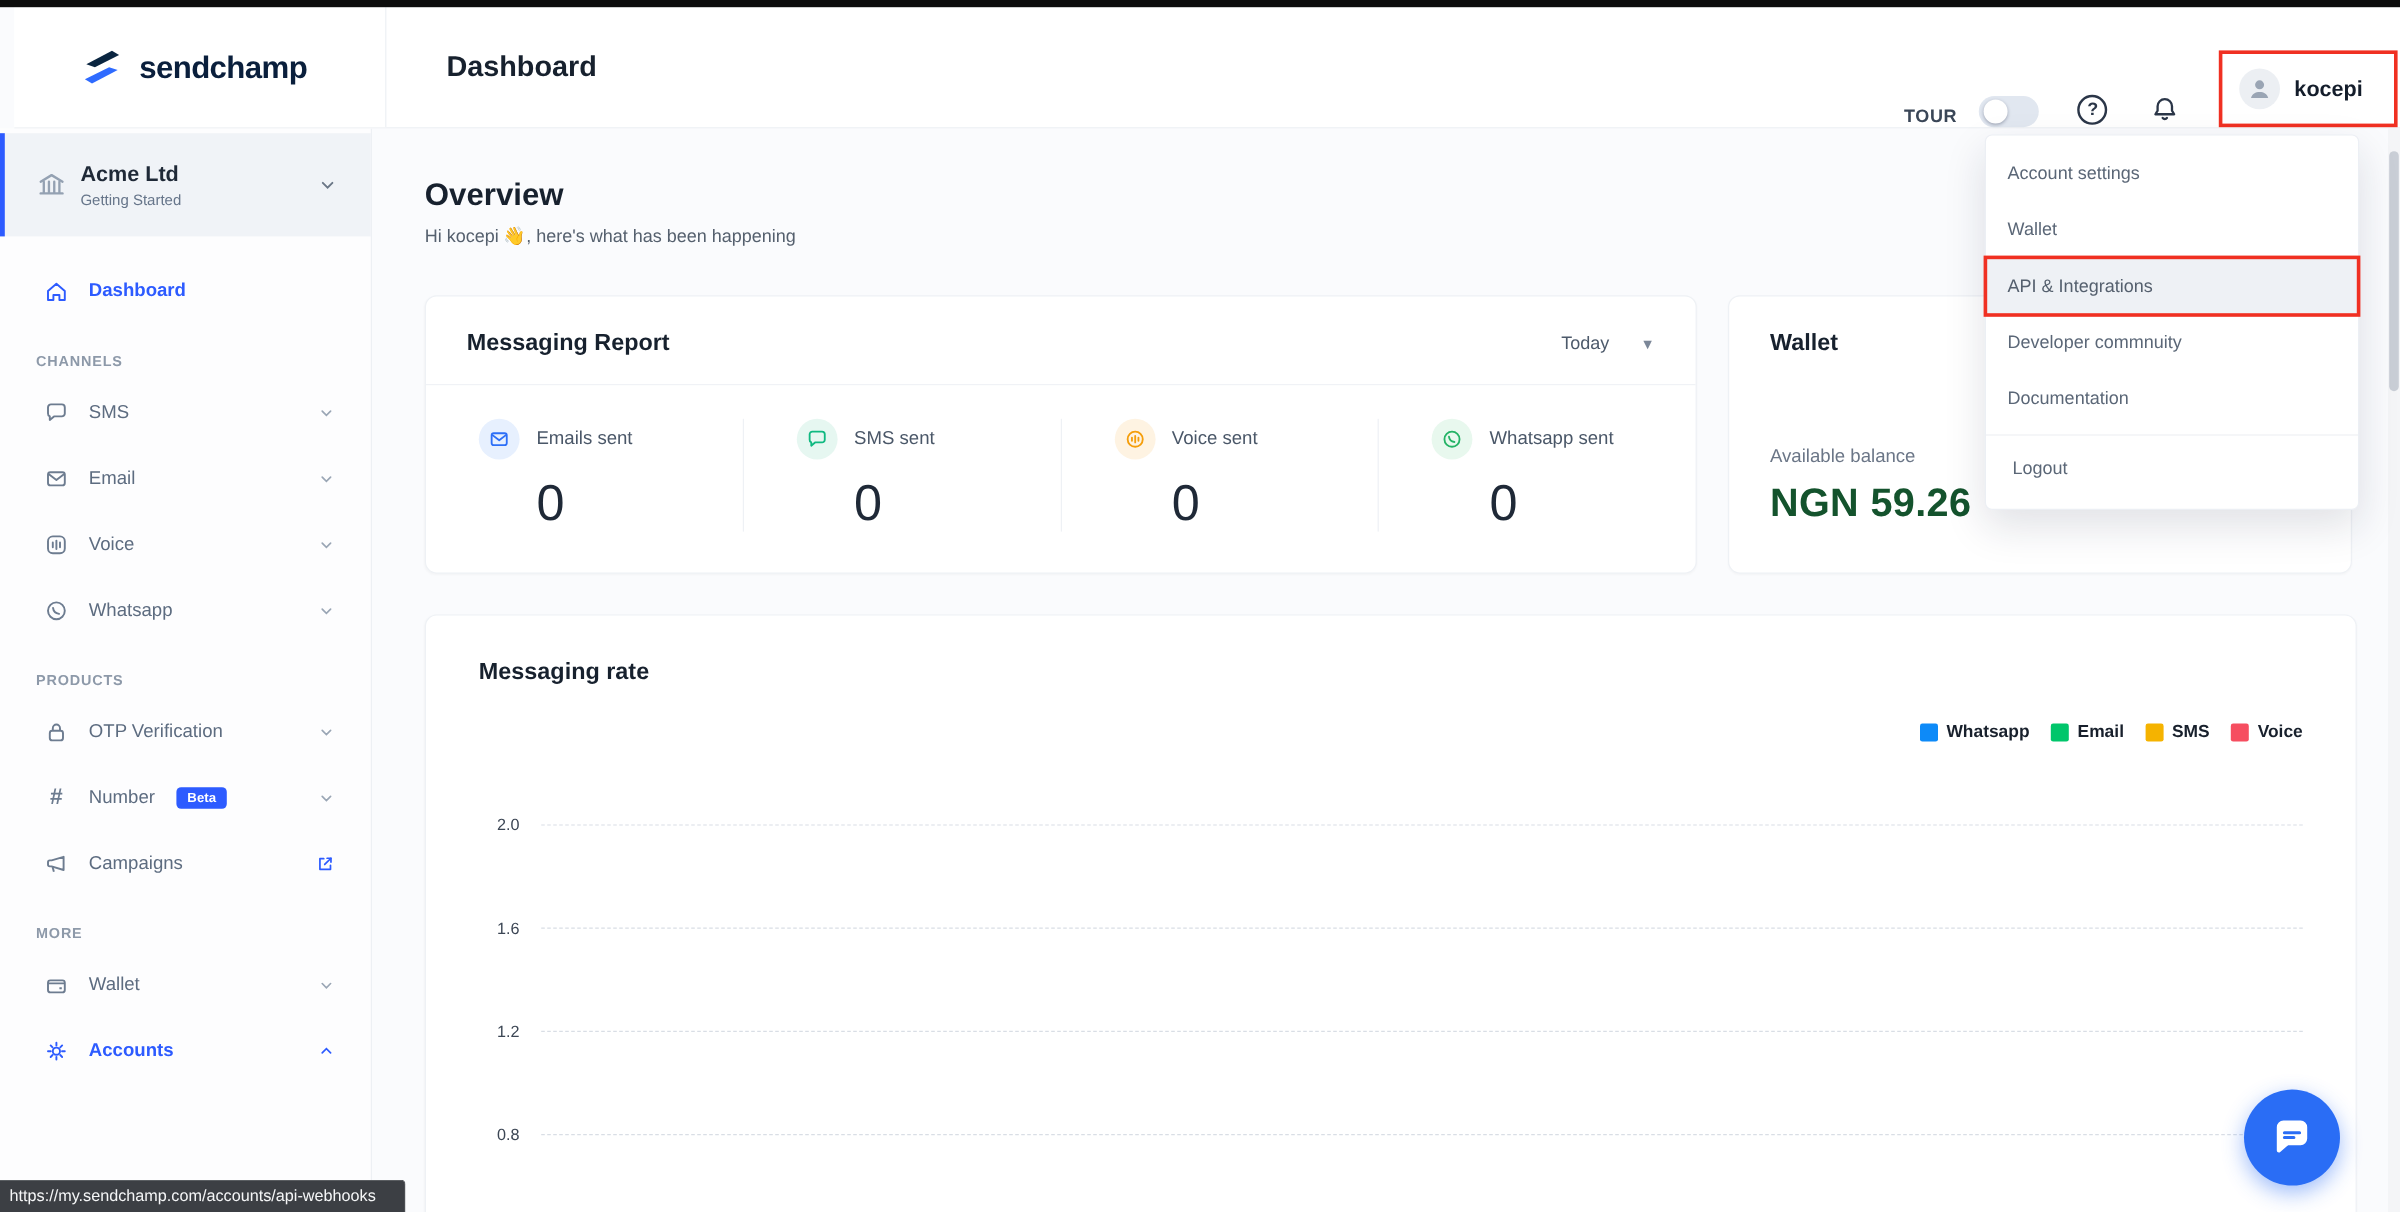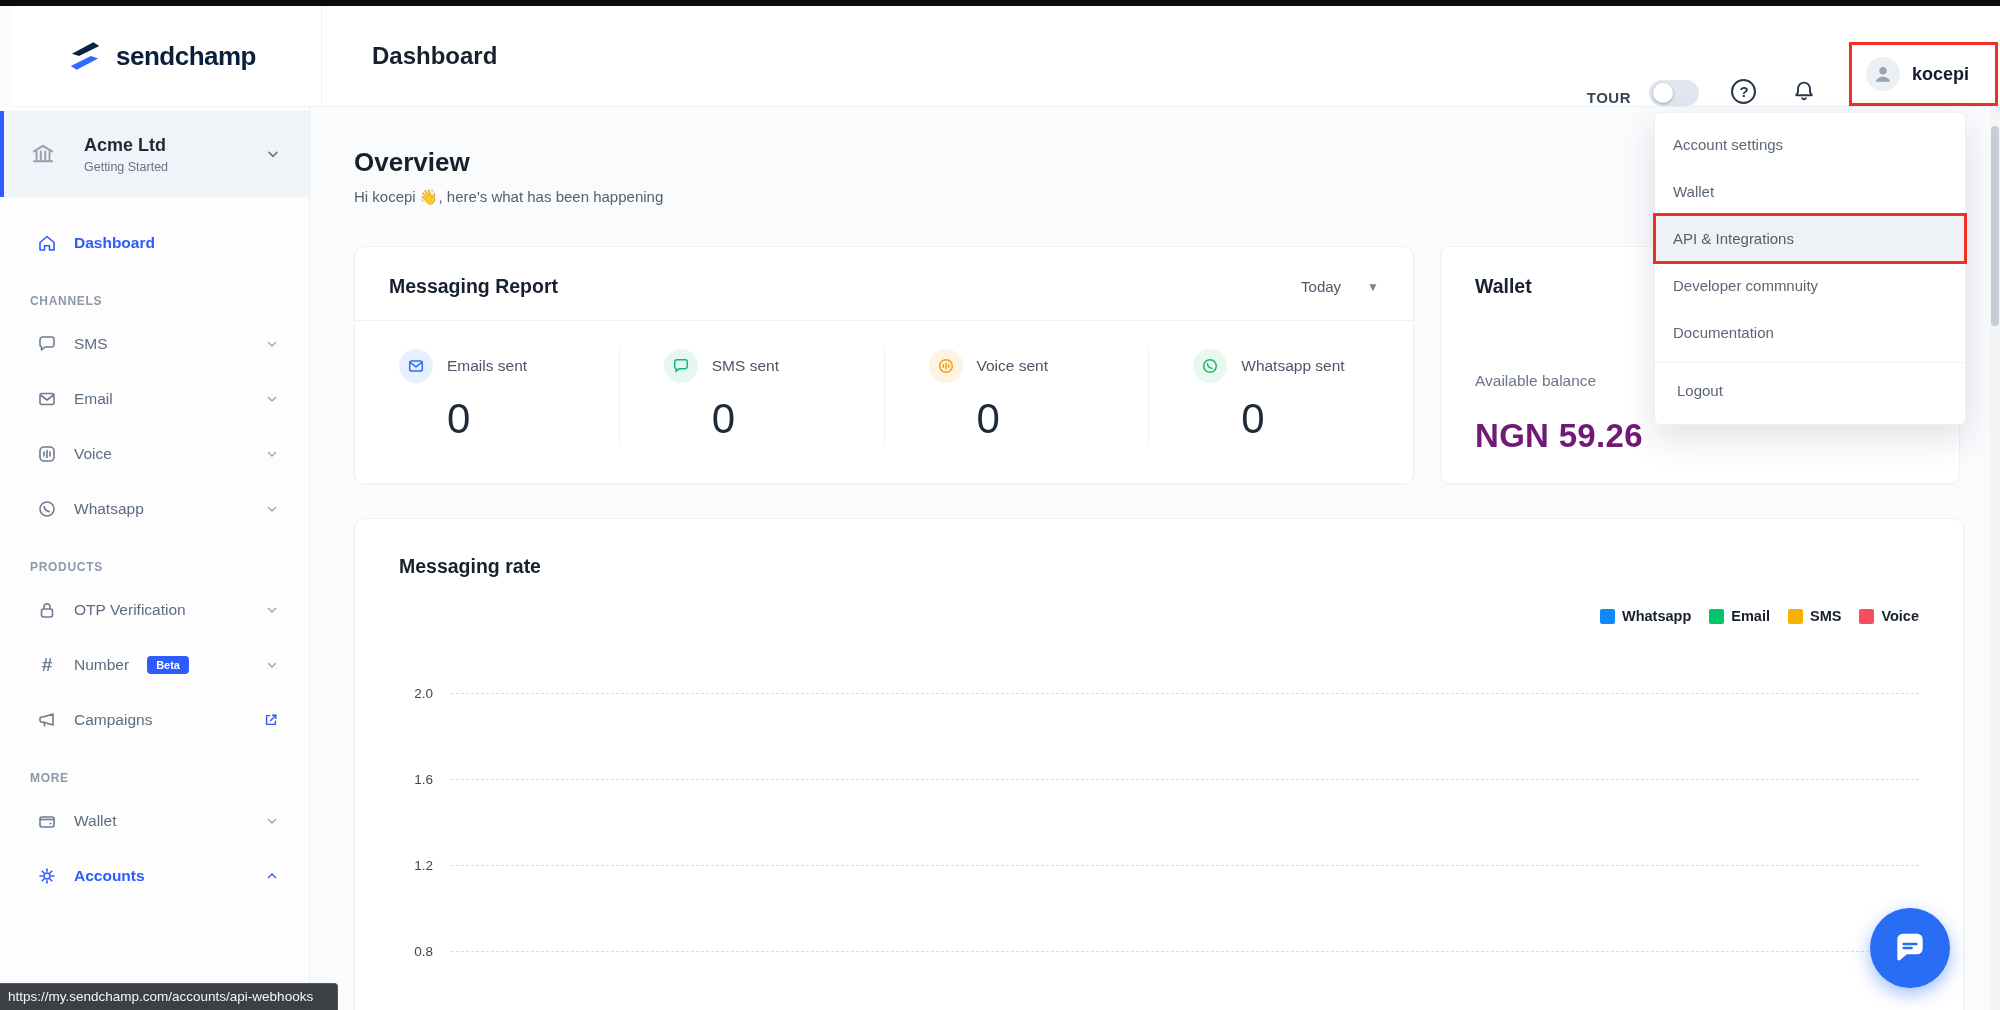--- a/index.html
+++ b/index.html
@@ -68,21 +68,21 @@
   .menu-item.highlight { background:#eef1f5; outline:3px solid #f03022; outline-offset:-1px; color:#55606e; }
   .menu-item.logout { border-top:1px solid #eef1f4; margin-top:6px; padding-top:4px; height:52px; padding-left:22px; }
 
   
   .sidebar {
     position:absolute; top:107px; left:0; width:310px; bottom:0;
     background:#fdfdfe; border-right:1px solid #edf0f4; z-index:10;
   }
   .company {
     position:relative; height:86px; background:#f0f3f7;
-    display:flex; align-items:center; padding:0 28px 0 30px; gap:28px; cursor:pointer; margin-top:4px;
+    display:flex; align-items:center; padding:0 28px 0 30px; gap:11px; cursor:pointer; margin-top:4px;
   }
   .company::before { content:""; position:absolute; left:0; top:0; bottom:0; width:4px; background:#2d5bff; }
   .company-name { font-size:18px; font-weight:700; color:#1f2937; }
   .company-status { font-size:12.5px; color:#66758a; margin-top:4px; }
   .company .chev { margin-left:auto; color:#6b7787; }
   .nav { padding-top:18px; }
   .nav-item {
     display:flex; align-items:center; height:55px; padding:0 30px 0 36px;
     color:#5d6c80; font-size:15.5px; gap:16px; cursor:pointer;
   }
@@ -126,21 +126,21 @@
   }
   .mi-email { background:#e7f0fe; color:#2d6ff7; }
   .mi-sms { background:#e6f7f1; color:#10b981; }
   .mi-voice { background:#fef3e2; color:#f59e0b; }
   .mi-wa { background:#e8f8ee; color:#25b366; }
   .metric-label { font-size:15.5px; color:#4a5768; }
   .metric-value { font-size:42px; font-weight:400; color:#1f2937; margin:12px 0 0 48px; }
 
   .wallet-card { flex:1; padding:28px 34px; }
   .wallet-balance-label { margin-top:74px; font-size:15.5px; color:#6b7687; }
-  .wallet-balance { margin-top:27px; font-size:33px; font-weight:600; color:#701a75; letter-spacing:.3px; }
+  .wallet-balance { margin-top:10px; font-size:33px; font-weight:600; color:#14532d; letter-spacing:.3px; }
 
   .rate-card { margin-top:34px; margin-right:36px; width:1610px; height:560px; padding:36px 44px; }
   .legend { display:flex; justify-content:flex-end; gap:18px; margin-top:30px; }
   .legend-item { display:flex; align-items:center; gap:7px; font-size:14.5px; font-weight:600; color:#18202c; }
   .swatch { width:15px; height:15px; border-radius:2px; }
   .grid-rows { margin-top:26px; }
   .grid-row { height:86px; display:flex; align-items:center; gap:18px; }
   .tick { width:34px; text-align:right; font-size:13.5px; color:#3c4654; }
   .gridline { flex:1; border-top:1px dashed #d9dee5; height:0; }
 

